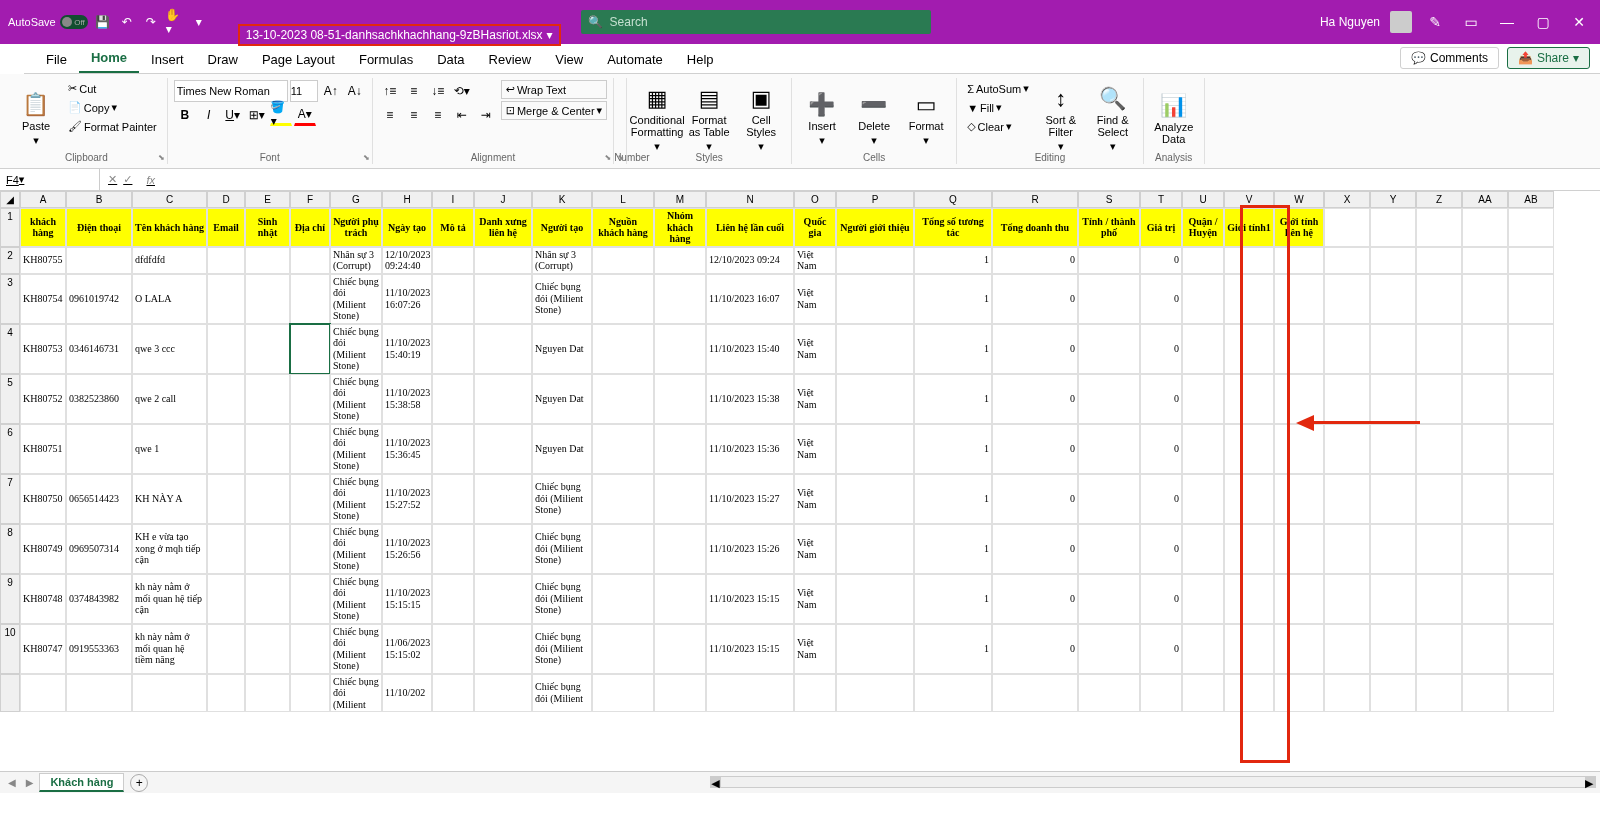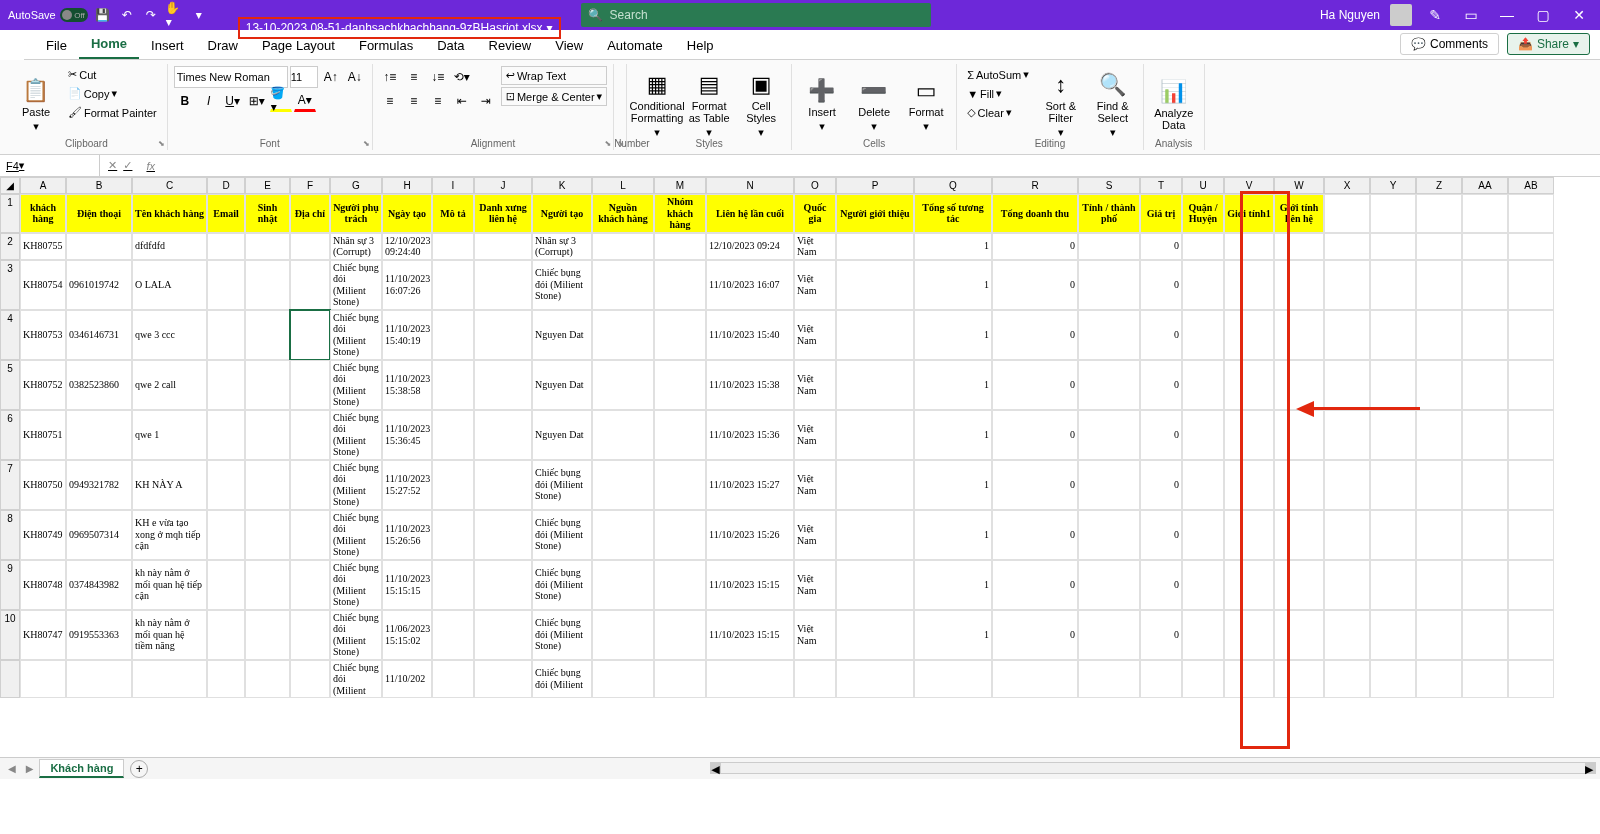--- a/index.html
+++ b/index.html
@@ -1,17 +1,17 @@
 <!DOCTYPE html>
 <html><head>
 <meta charset="utf-8">
 <style>
 * { margin: 0; padding: 0; box-sizing: border-box; font-family: "Segoe UI", sans-serif; }
 body { background: #fff; font-size: 11px; overflow: hidden; }
-.title-bar { background: #6d28d9; height: 30px; display: flex; align-items: center; color: #fff; padding: 0 8px; }
+.title-bar { background: #a21caf; height: 44px; display: flex; align-items: center; color: #fff; padding: 0 8px; }
 .title-left { display: flex; align-items: center; gap: 6px; }
 .autosave { display: flex; align-items: center; gap: 4px; font-size: 11px; }
 .autosave-toggle { width: 28px; height: 14px; background: #134e30; border-radius: 7px; position: relative; display: flex; align-items: center; }
 .autosave-toggle span { width: 10px; height: 10px; background: #888; border-radius: 50%; margin-left: 2px; }
 .autosave-toggle::after { content: "Off"; font-size: 8px; position: absolute; right: 3px; color: #aaa; }
 .qat-btn { width: 18px; height: 18px; display: flex; align-items: center; justify-content: center; cursor: pointer; font-size: 12px; color: #fff; }
 .file-name-box { border: 2px solid #e2280e; padding: 2px 6px; margin-left: 30px; font-size: 12px; display: flex; align-items: center; gap: 4px; margin-top: 25px; }
 .search-box { margin-left: 20px; background: #2a7a52; height: 24px; width: 350px; display: flex; align-items: center; padding: 0 8px; gap: 6px; border-radius: 2px; font-size: 12px; color: #c5e0d0; }
 .title-right { margin-left: auto; display: flex; align-items: center; gap: 10px; }
 .user-name { font-size: 12px; }
@@ -442,21 +442,21 @@
       <div class="cell multiline  "></div>
       <div class="cell multiline  "></div>
       <div class="cell multiline  "></div>
       <div class="cell multiline  "></div>
       <div class="cell multiline  "></div>
       <div class="cell multiline  "></div>
       <div class="cell multiline  "></div>
       <div class="cell multiline  "></div>
       <div class="row-hdr">7</div>
       <div class="cell multiline  ">KH80750</div>
-      <div class="cell multiline  ">0949321782</div>
+      <div class="cell multiline  ">0656514423</div>
       <div class="cell multiline  ">KH NÀY A</div>
       <div class="cell multiline  "></div>
       <div class="cell multiline  "></div>
       <div class="cell multiline  "></div>
       <div class="cell multiline  ">Chiếc bụng đói (Milient Stone)</div>
       <div class="cell multiline  ">11/10/2023 15:27:52</div>
       <div class="cell multiline  "></div>
       <div class="cell multiline  "></div>
       <div class="cell multiline  ">Chiếc bụng đói (Milient Stone)</div>
       <div class="cell multiline  "></div>

